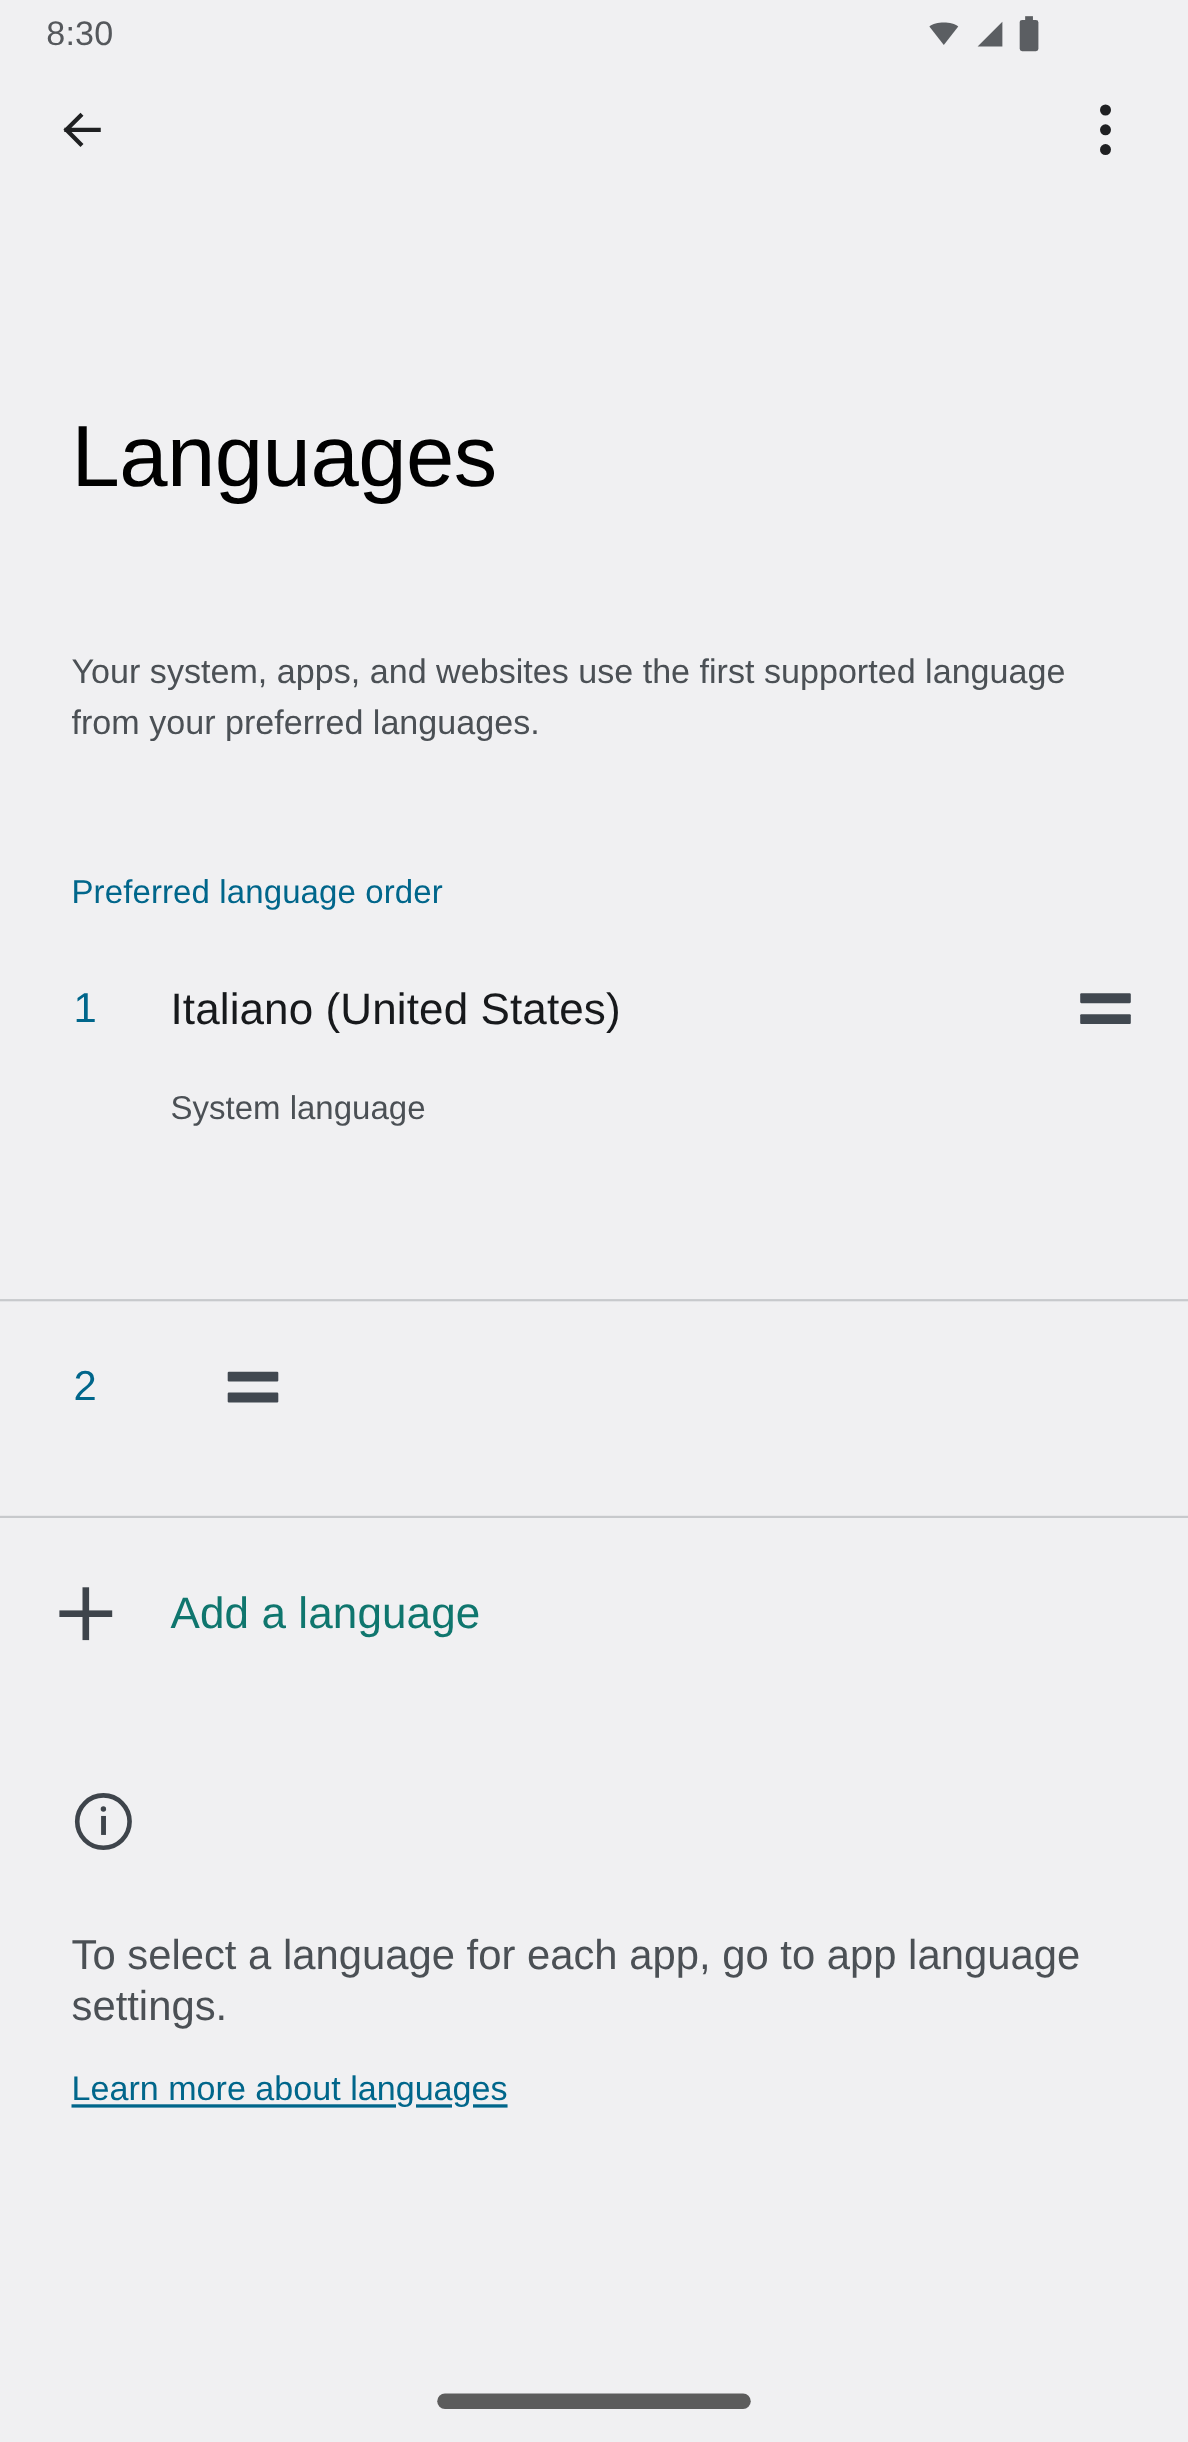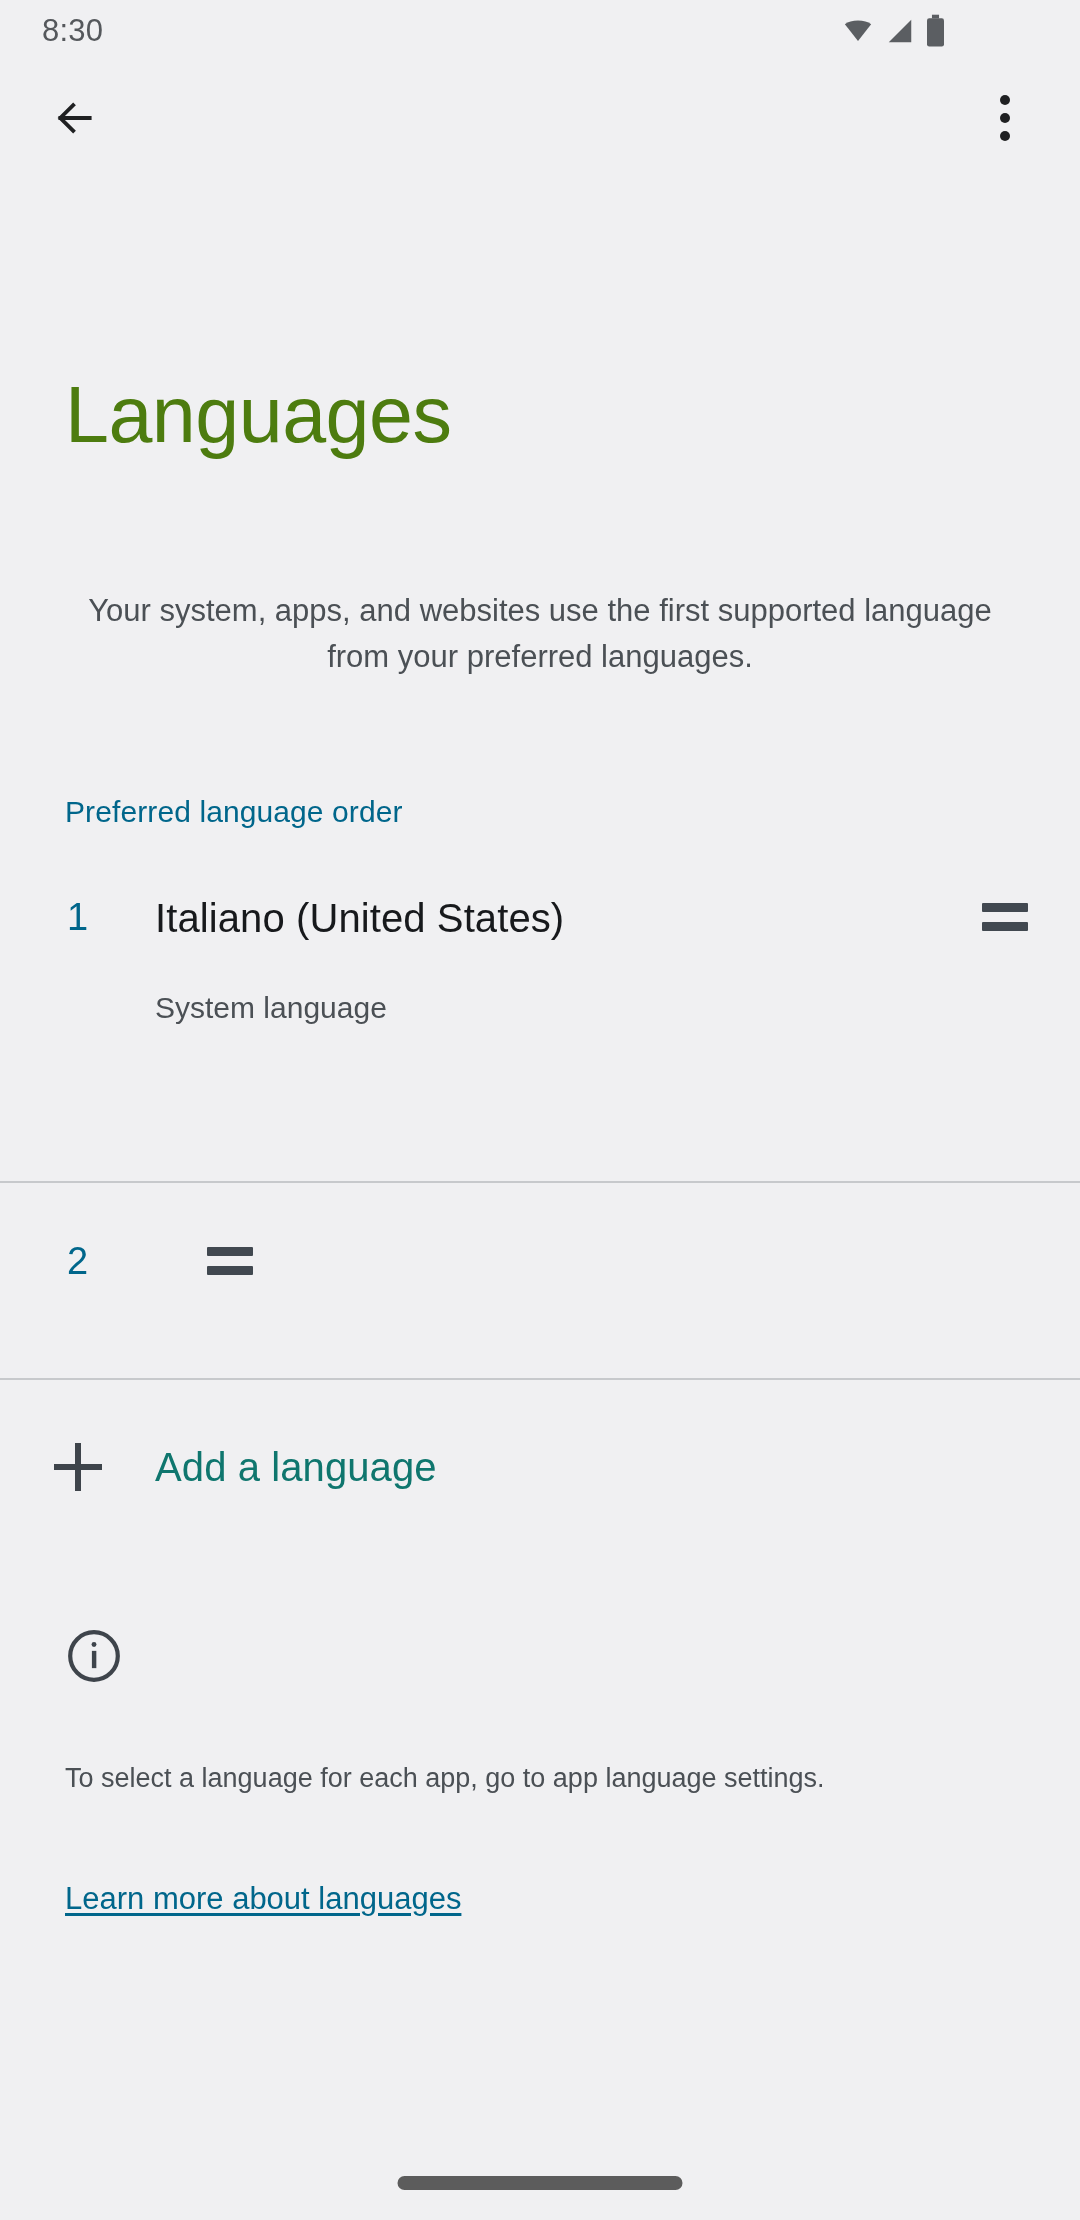--- a/index.html
+++ b/index.html
@@ -34,28 +34,28 @@
     width:74px; height:74px; display:flex; align-items:center; justify-content:center;
     border-radius:50%;
   }
   .back-arrow { width:44px; height:44px; }
   .dots { display:flex; flex-direction:column; align-items:center; gap:8px; }
   .dots i { display:block; width:10px; height:10px; border-radius:50%; background:#1f2022; }
 
   
   .title {
     position:absolute; top:375px; left:65px;
-    font-size:79px; line-height:1.0; color:#4d7c0f; font-weight:400;
+    font-size:79px; line-height:1.0; color:#000000; font-weight:400;
     letter-spacing:-0.5px;
   }
 
   
   .intro {
     position:absolute; top:588px; left:65px; width:950px;
-    font-size:31px; line-height:46px; color:#4b5055;text-align:center;
+    font-size:31px; line-height:46px; color:#4b5055;
   }
 
   
   .section-head {
     position:absolute; top:795px; left:65px;
     font-size:30px; color:#00668b; letter-spacing:.1px;
   }
 
   
   .lang-list { position:absolute; top:845px; left:0; width:1080px; }
@@ -94,21 +94,21 @@
     content:""; position:absolute; background:#3e444b;
   }
   .plus::before { left:0; top:21px; width:48px; height:6px; }
   .plus::after { top:0; left:21px; width:6px; height:48px; }
   .add-label { font-size:40px; color:#0f766e; letter-spacing:.1px; }
 
   
   .info-icon { position:absolute; top:1628px; left:66px; width:56px; height:56px; }
   .foot-text {
     position:absolute; top:1755px; left:65px; width:960px;
-    font-size:27px; line-height:46px; color:#4b5055;
+    font-size:38px; line-height:46px; color:#4b5055;
   }
   .foot-link {
     position:absolute; top:1877px; left:65px;
     font-size:31px; line-height:44px; color:#00668b;
     text-decoration:underline; text-underline-offset:4px;
   }
 
   
   .nav-pill {
     position:absolute; bottom:30px; left:50%; transform:translateX(-50%);

